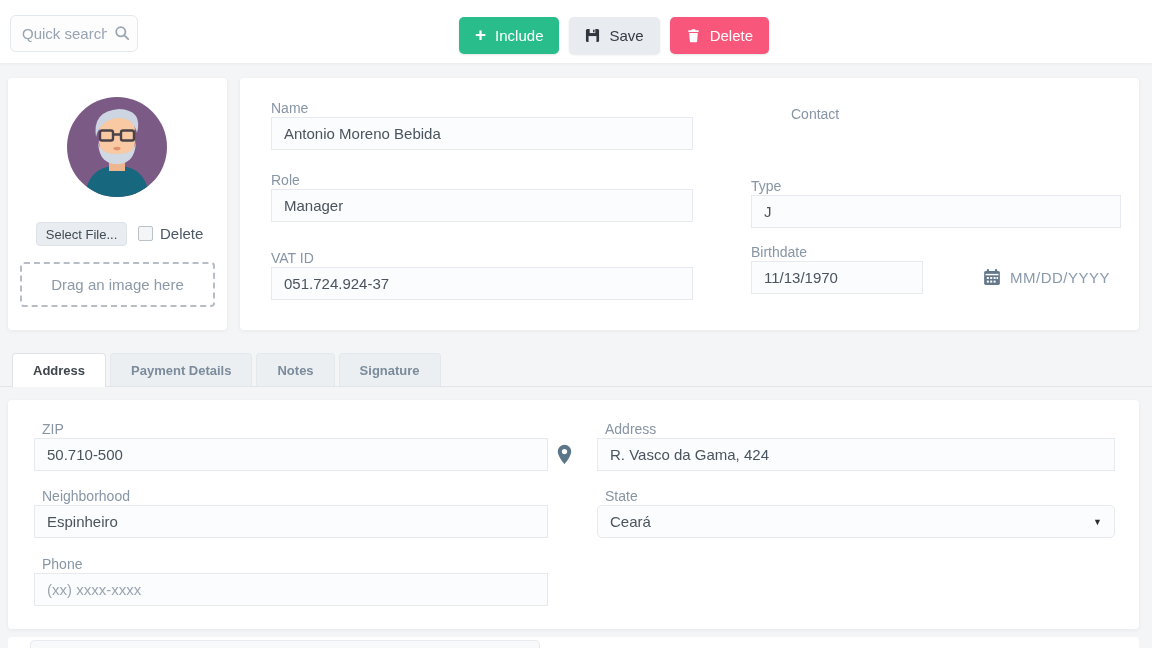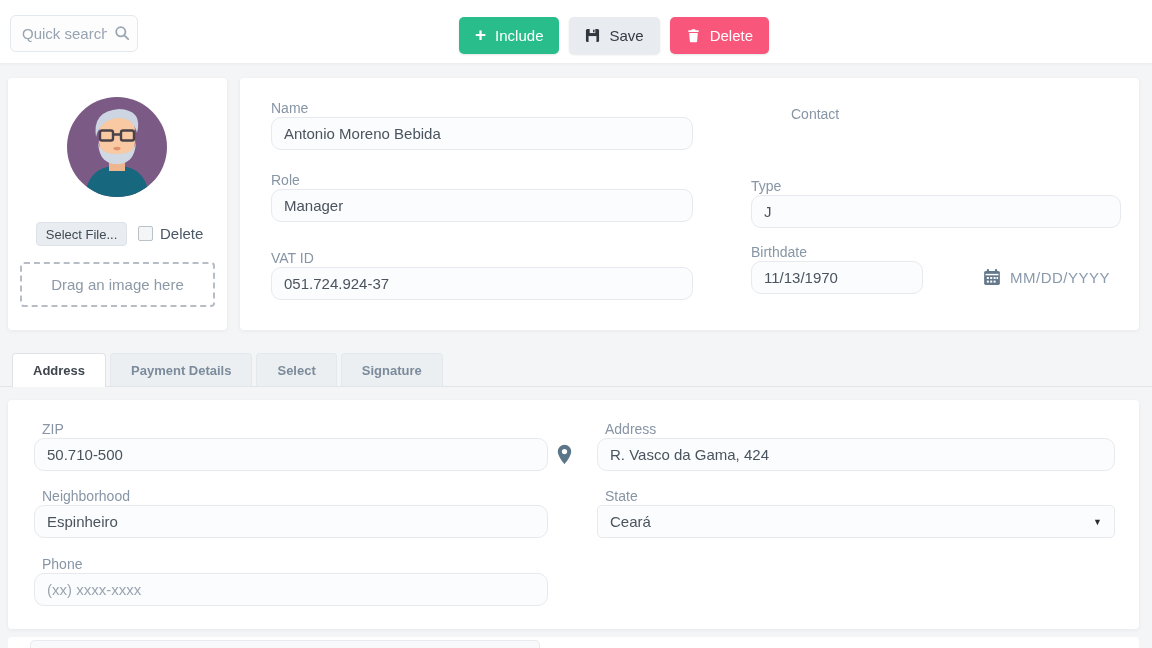--- a/index.html
+++ b/index.html
@@ -61,21 +61,21 @@
   .drag-box {
     position: absolute; left: 12px; top: 184px; width: 195px; height: 45px;
     border: 2px dashed #b7bdc5; border-radius: 4px;
     display: flex; align-items: center; justify-content: center;
     font-size: 15px; color: #8d99a6; cursor: pointer;
   }
 
   
   .field-label { position: absolute; font-size: 14px; color: #8795a5; text-align: center; }
   .tinput {
-    position: absolute; height: 33px; border: 1px solid #e6eaee; border-radius: 10px;
+    position: absolute; height: 33px; border: 1px solid #e6eaee; border-radius: 0;
     background: #fbfcfd; padding: 0 12px; font: 15px "Liberation Sans", sans-serif;
     color: #4a545e; outline: none;
   }
   .tinput::placeholder { color: #9aa5b1; }
 
   
   .main-card .field-label, .main-card .tinput, .main-card .icon-abs, .main-card .hint-abs { position: absolute; }
   .lbl-name      { left: 31px;  top: 22px; }
   .inp-name      { left: 31px;  top: 39px;  width: 422px; }
   .lbl-role      { left: 31px;  top: 94px; }
@@ -231,21 +231,21 @@
         <rect x="9.4" y="11.2" width="1.8" height="1.8"></rect>
       </g>
     </svg>
     <span class="hint-abs date-hint">MM/DD/YYYY</span>
   </section>
 
   <div class="tabs-line"></div>
   <nav class="tabs">
     <div class="tab active">Address</div>
     <div class="tab">Payment Details</div>
-    <div class="tab">Select</div>
+    <div class="tab">Notes</div>
     <div class="tab">Signature</div>
   </nav>
 
   <section class="card address-card">
     <label class="field-label lbl-zip">ZIP</label>
     <input class="tinput inp-zip" value="50.710-500" style="">
     <svg class="pin-icon" viewBox="0 0 16 20">
       <path d="M8 .8a6.4 6.4 0 0 1 6.4 6.4C14.4 12 8 19.2 8 19.2S1.6 12 1.6 7.2A6.4 6.4 0 0 1 8 .8z" fill="#5c7689"></path>
       <circle cx="8" cy="7.2" r="2.5" fill="#ffffff"></circle>
     </svg>

